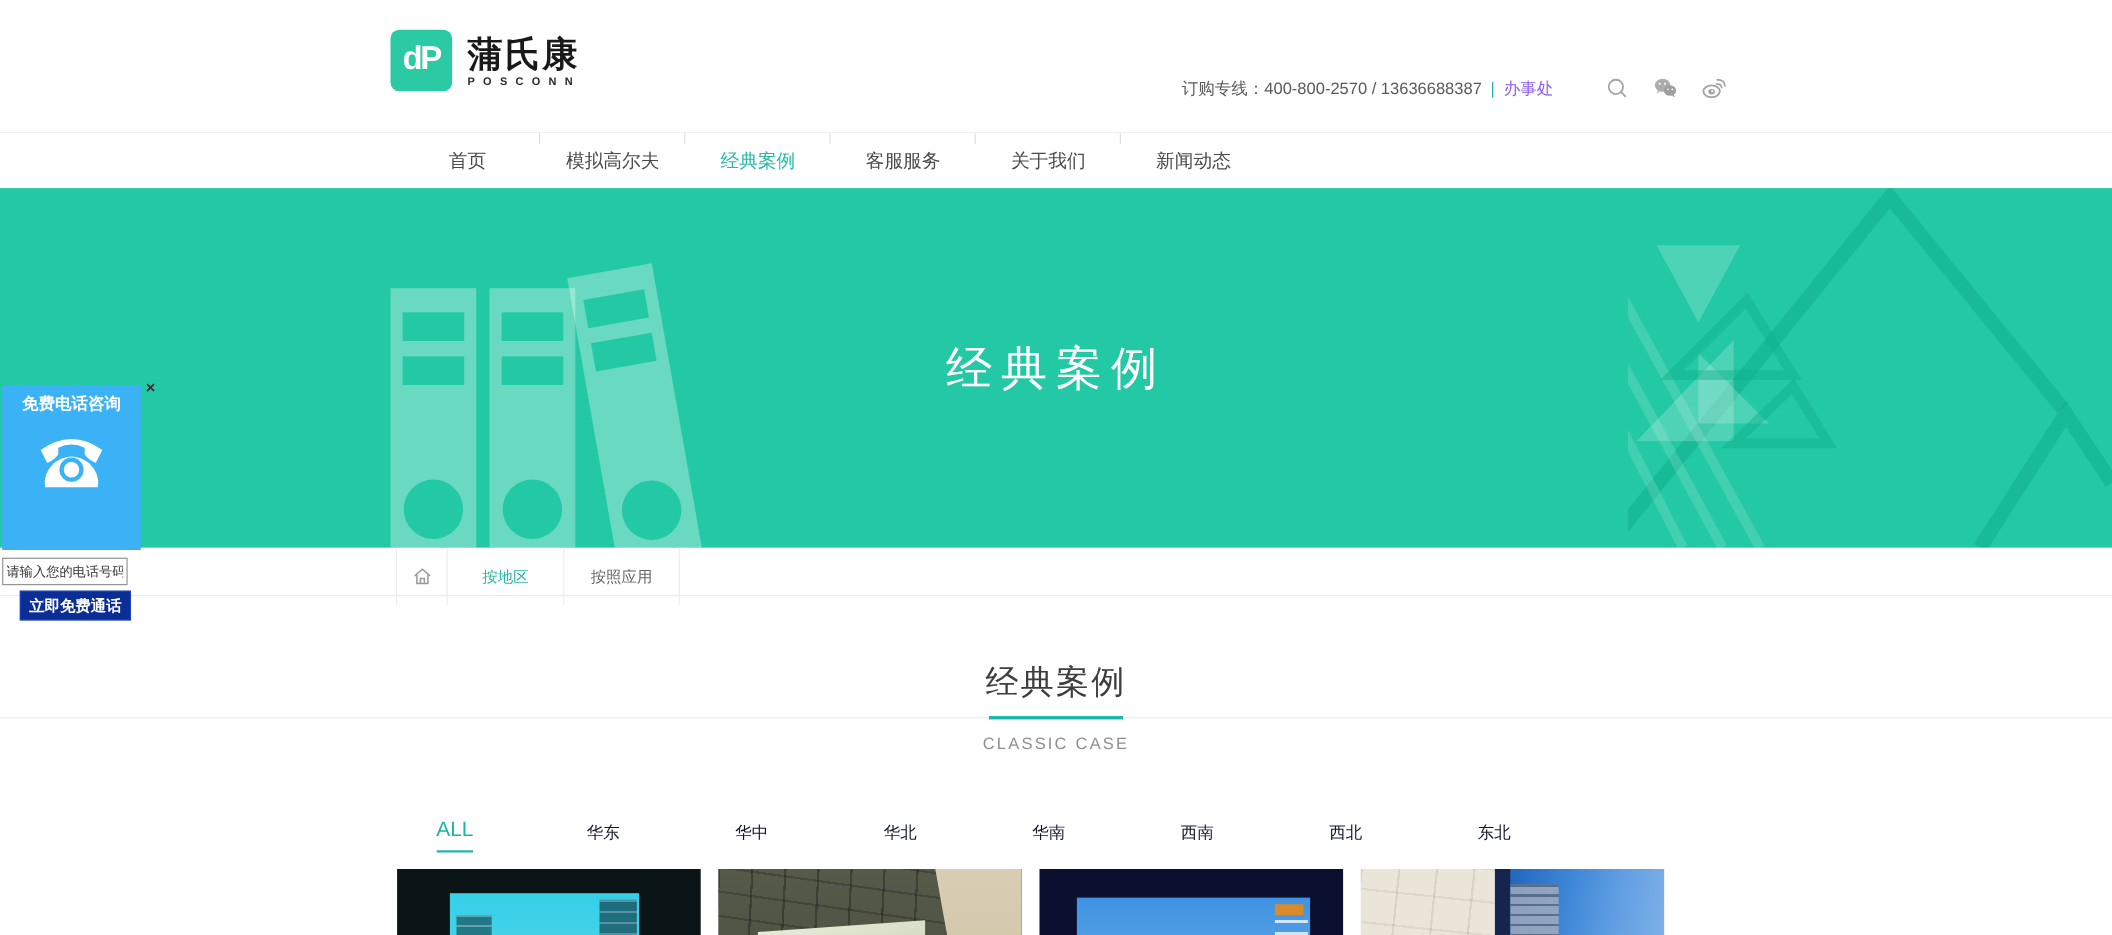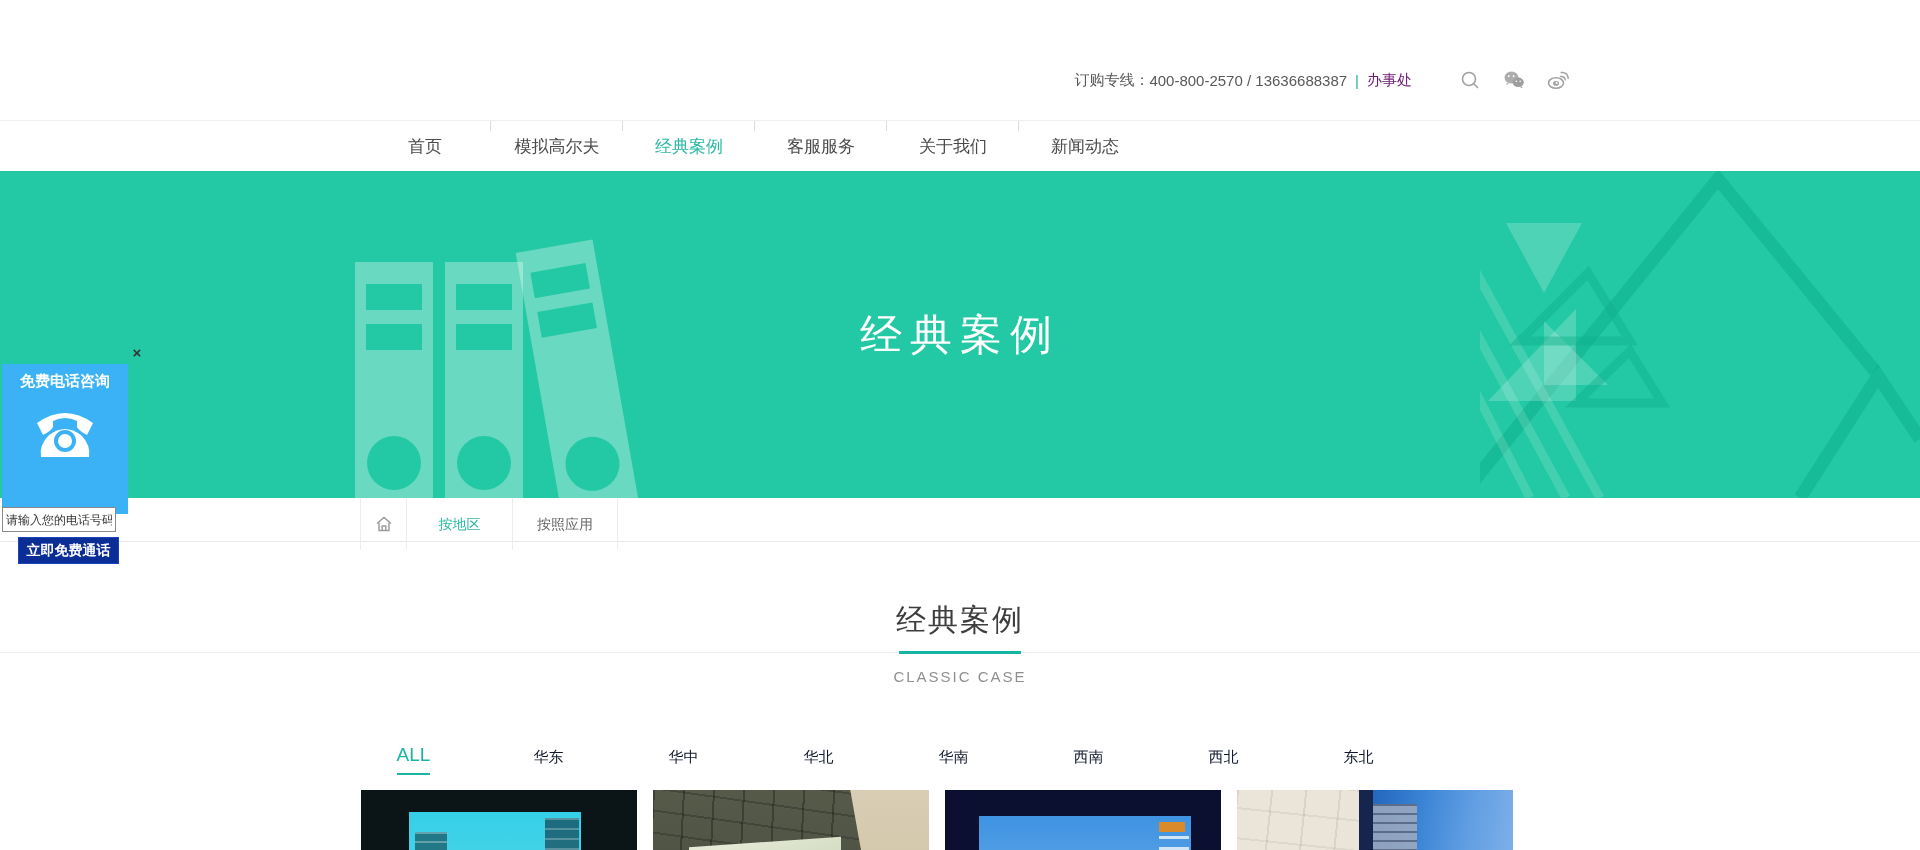--- a/index.html
+++ b/index.html
@@ -11,21 +11,21 @@
   .header { position:absolute; left:0; top:0; width:1920px; height:120px; background:#fff; }
   .logo { position:absolute; left:355px; top:27px; display:flex; align-items:center; }
   .logo-box { width:56px; height:56px; border-radius:8px; background:#2bc9a4; display:flex;
     align-items:center; justify-content:center; }
   .logo-glyph { color:#fff; font-size:30px; font-weight:bold; letter-spacing:-2px; transform:translateY(-1px); }
   .logo-text { margin-left:14px; }
   .logo-cn { font-size:32px; font-weight:bold; color:#191919; letter-spacing:2px; line-height:36px; }
   .logo-en { font-size:10px; color:#2a2a2a; letter-spacing:7.5px; margin-top:2px; font-weight:bold; }
 
   .topbar { position:absolute; right:350px; top:68px; display:flex; align-items:center; font-size:15px; color:#595959; }
-  .topbar .teal { color:#701a75;text-align:center; }
+  .topbar .teal { color:#8b5cf6;text-align:center; }
   .topbar .pipe { margin:0 8px; color:#26b3a0; }
   .top-icons { display:flex; align-items:center; margin-left:26px; }
   .top-icon { width:24px; height:24px; margin-left:20px; display:flex; align-items:center; justify-content:center; cursor:pointer; }
 
   
   .nav { position:absolute; left:0; top:120px; width:1920px; height:51px; background:#fff; border-top:1px solid #efefef;padding-left:40px; }
   .nav-inner { position:absolute; left:359px; top:0; width:1188px; height:51px; display:flex; }
   .nav-cell { position:relative; width:132px; height:51px; line-height:51px; text-align:center;
     font-size:17px; color:#4a4a4a; cursor:pointer; }
   .nav-cell::after { content:""; position:absolute; right:0; top:0; width:1px; height:10px; background:#dcdcdc; }
@@ -42,21 +42,21 @@
   .spine .st1 { top:22px; } .spine .st2 { top:62px; }
   .spine .hole { position:absolute; left:12px; bottom:28px; width:54px; height:54px; border-radius:50%; background:#23c9a4; }
   .sp1 { left:0; } .sp2 { left:90px; }
   .sp3 { left:208px; height:276px; transform:rotate(-10deg); transform-origin:50% 100%; }
   .tri-decor { position:absolute; right:0; top:0; height:327px; }
 
   
   .phone-widget { position:absolute; left:0; top:347px; width:148px; z-index:60; }
   .pw-close { position:absolute; right:3px; top:-2px; width:16px; height:16px; color:#333; font-size:15px;
     font-weight:bold; line-height:16px; text-align:center; cursor:pointer; }
-  .pw-panel { position:absolute; left:2px; top:17px; width:126px; height:150px; background:#3ab2f5; overflow:hidden; }
+  .pw-panel { position:absolute; left:2px; top:3px; width:126px; height:150px; background:#3ab2f5; overflow:hidden; }
   .pw-panel::after { content:""; position:absolute; left:30px; top:60px; width:200px; height:200px;
     background:linear-gradient(135deg, transparent 49%, rgba(10,70,130,0.18) 49%); }
   .pw-title { position:relative; z-index:2; margin-top:8px; text-align:center; color:#fff; font-size:15px; font-weight:bold; }
   .pw-phone { position:relative; z-index:2; margin:10px auto 0; width:72px; }
   .pw-input { position:absolute; left:2px; top:160px; width:114px; height:25px; border:1px solid #8a8a8a;
     background:#fff; font-size:12px; color:#222; padding:0 3px; }
   .pw-input::placeholder { color:#333; opacity:1; }
   .pw-btn { position:absolute; left:18px; top:190px; width:101px; height:27px; background:#0a2d96;
     border:1px solid #1e43c0; color:#fff; font-size:14px; font-weight:bold; cursor:pointer;
     font-family:"Liberation Sans","DejaVu Sans",sans-serif; }
@@ -122,20 +122,29 @@
   .t4 .screen { position:absolute; right:0; top:0; bottom:0; width:152px;
     background:linear-gradient(100deg,#1d5fb8 0%,#3c85d6 35%,#5f9de2 60%,#8cb9ec 100%); }
   .t4 .col { position:absolute; right:140px; top:0; bottom:0; width:14px; background:#16254e; }
   .t4 .panel { position:absolute; right:96px; top:14px; width:44px; height:78px; background:rgba(160,172,190,0.85);
     background-image:repeating-linear-gradient(180deg, rgba(40,55,80,0.5) 0 2px, transparent 2px 9px); }
 </style>
 </head>
 <body>
 
 <div class="header">
+  <div class="logo">
+    <div class="logo-box">
+      <span class="logo-glyph">dP</span>
+    </div>
+    <div class="logo-text">
+      <div class="logo-cn">蒲氏康</div>
+      <div class="logo-en">POSCONN</div>
+    </div>
+  </div>
 
   <div class="topbar">
     <span>订购专线：</span>
     <span>400-800-2570</span>
     <span style="white-space:pre;"> / </span>
     <span>13636688387</span>
     <span class="pipe">|</span>
     <a class="teal" style="text-decoration:none; cursor:pointer;">办事处</a>
     <span class="top-icons">
       <span class="top-icon">

